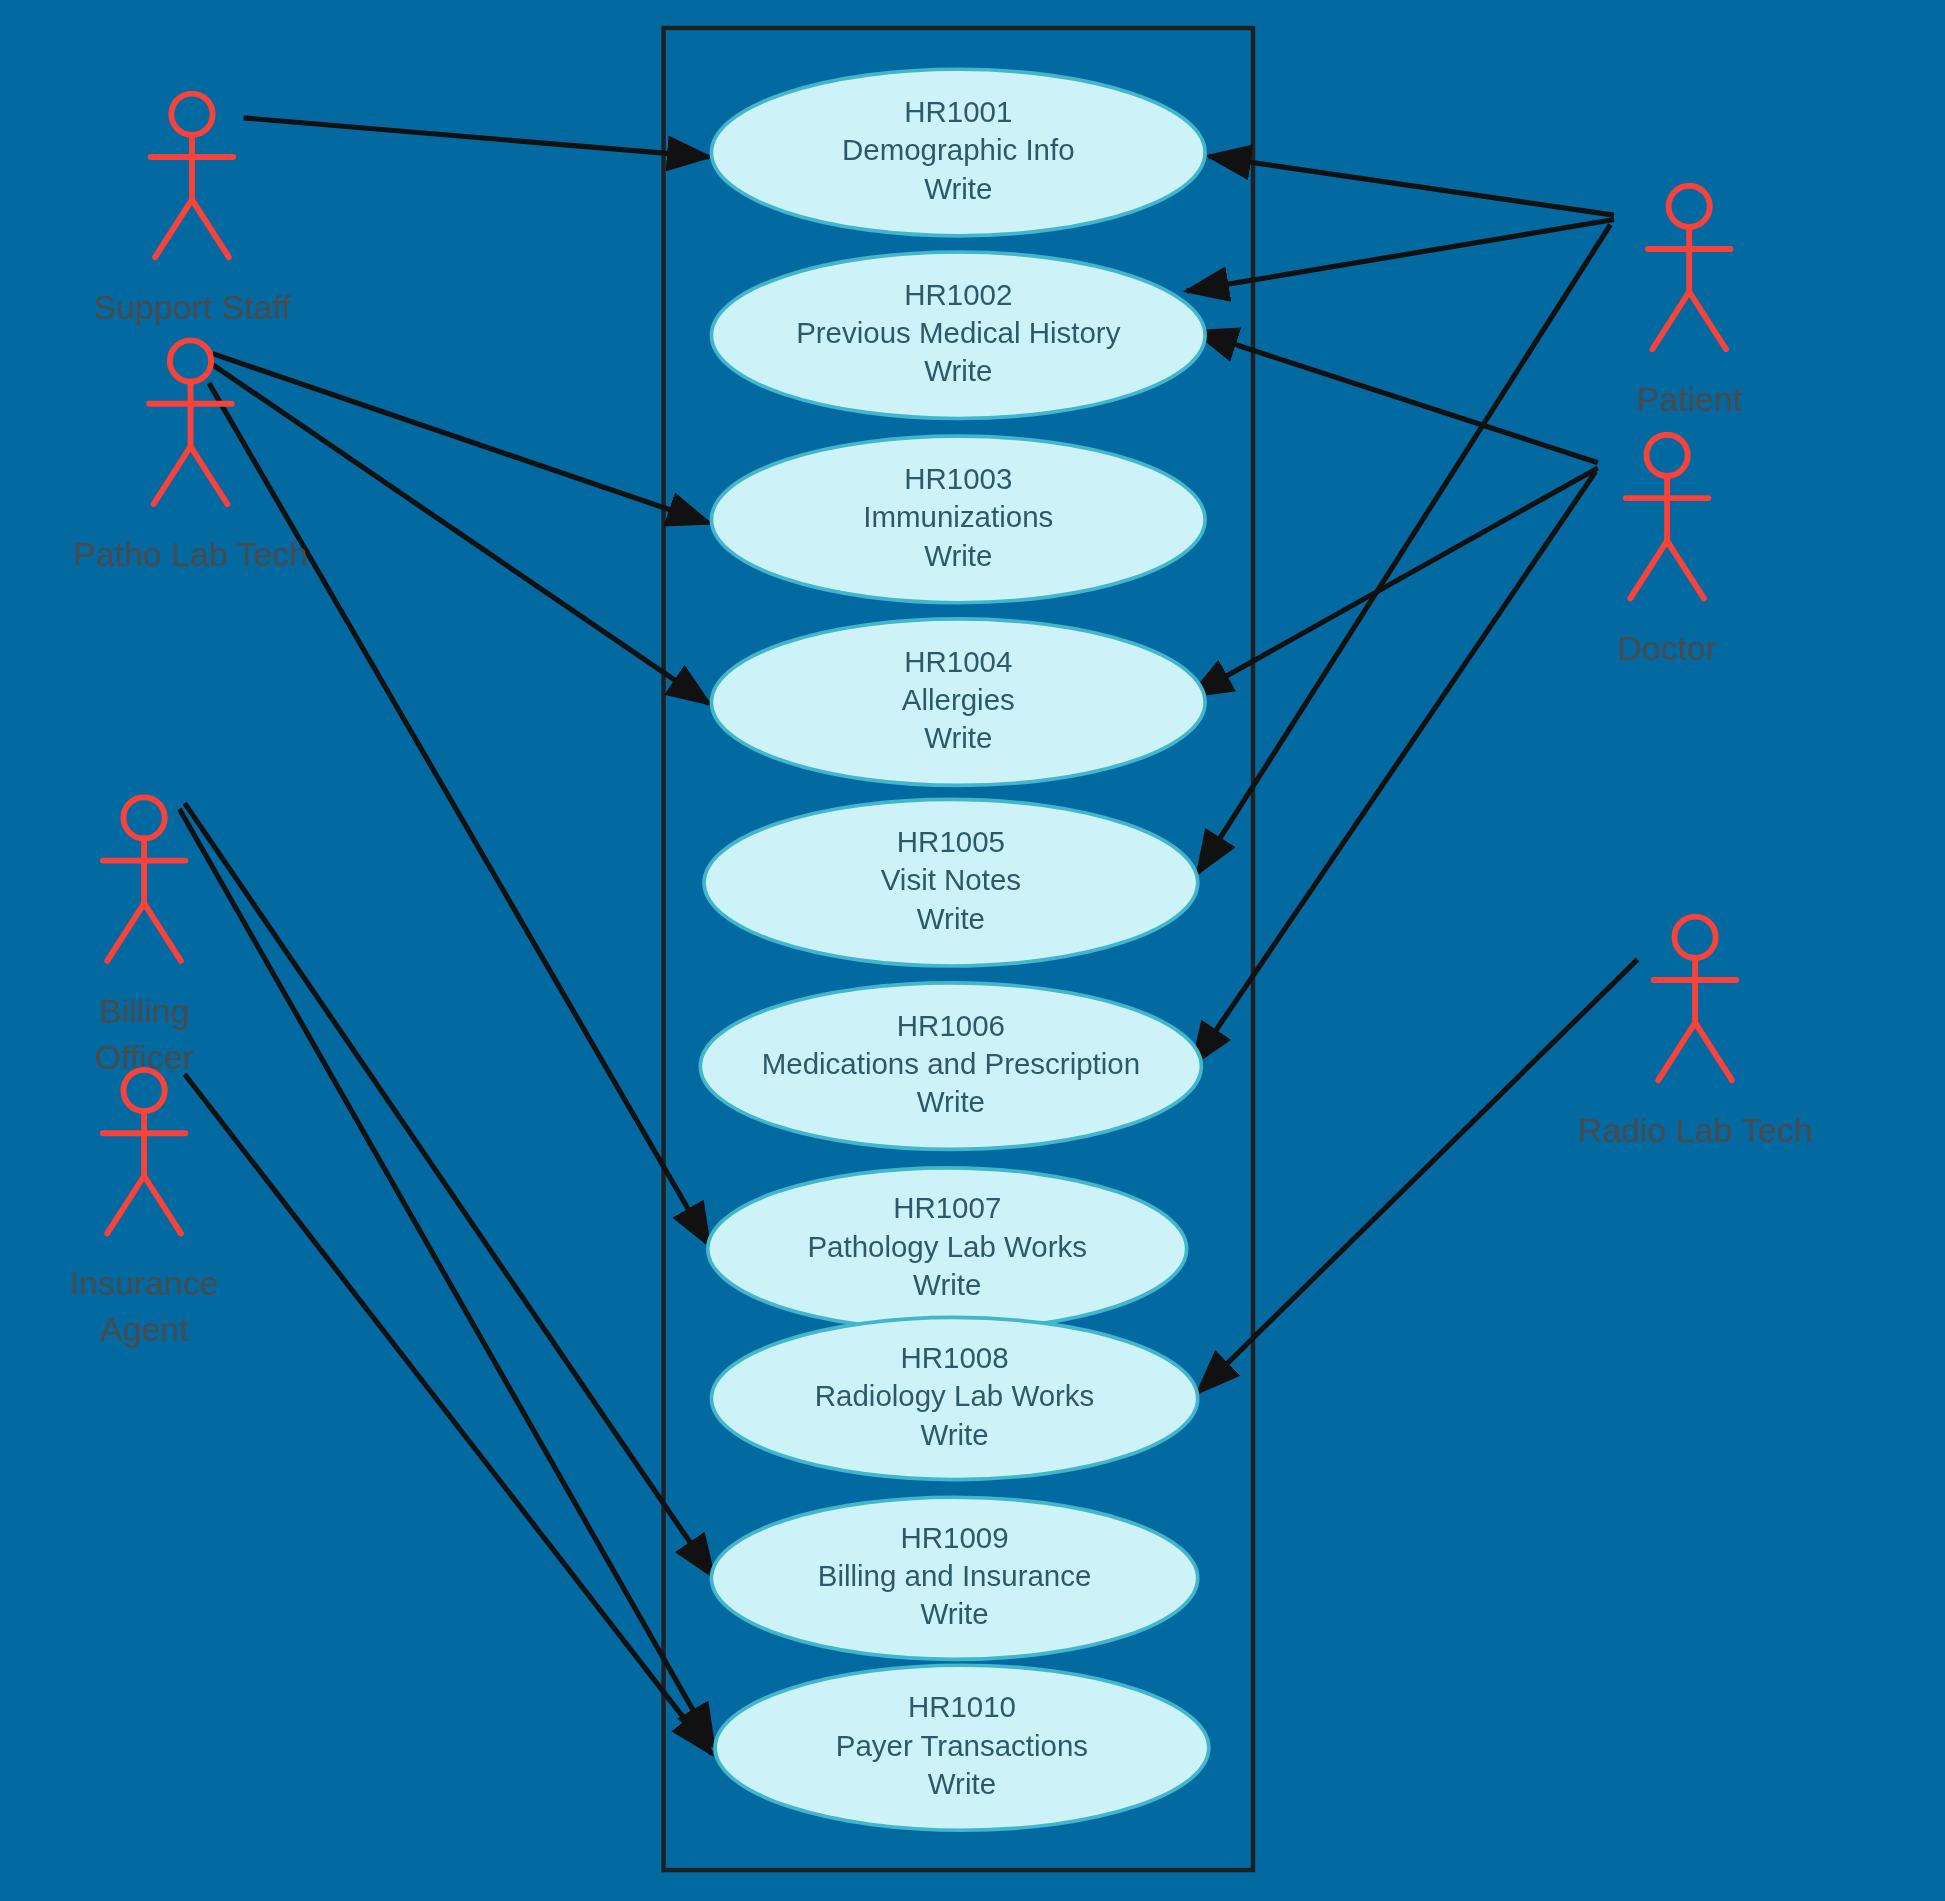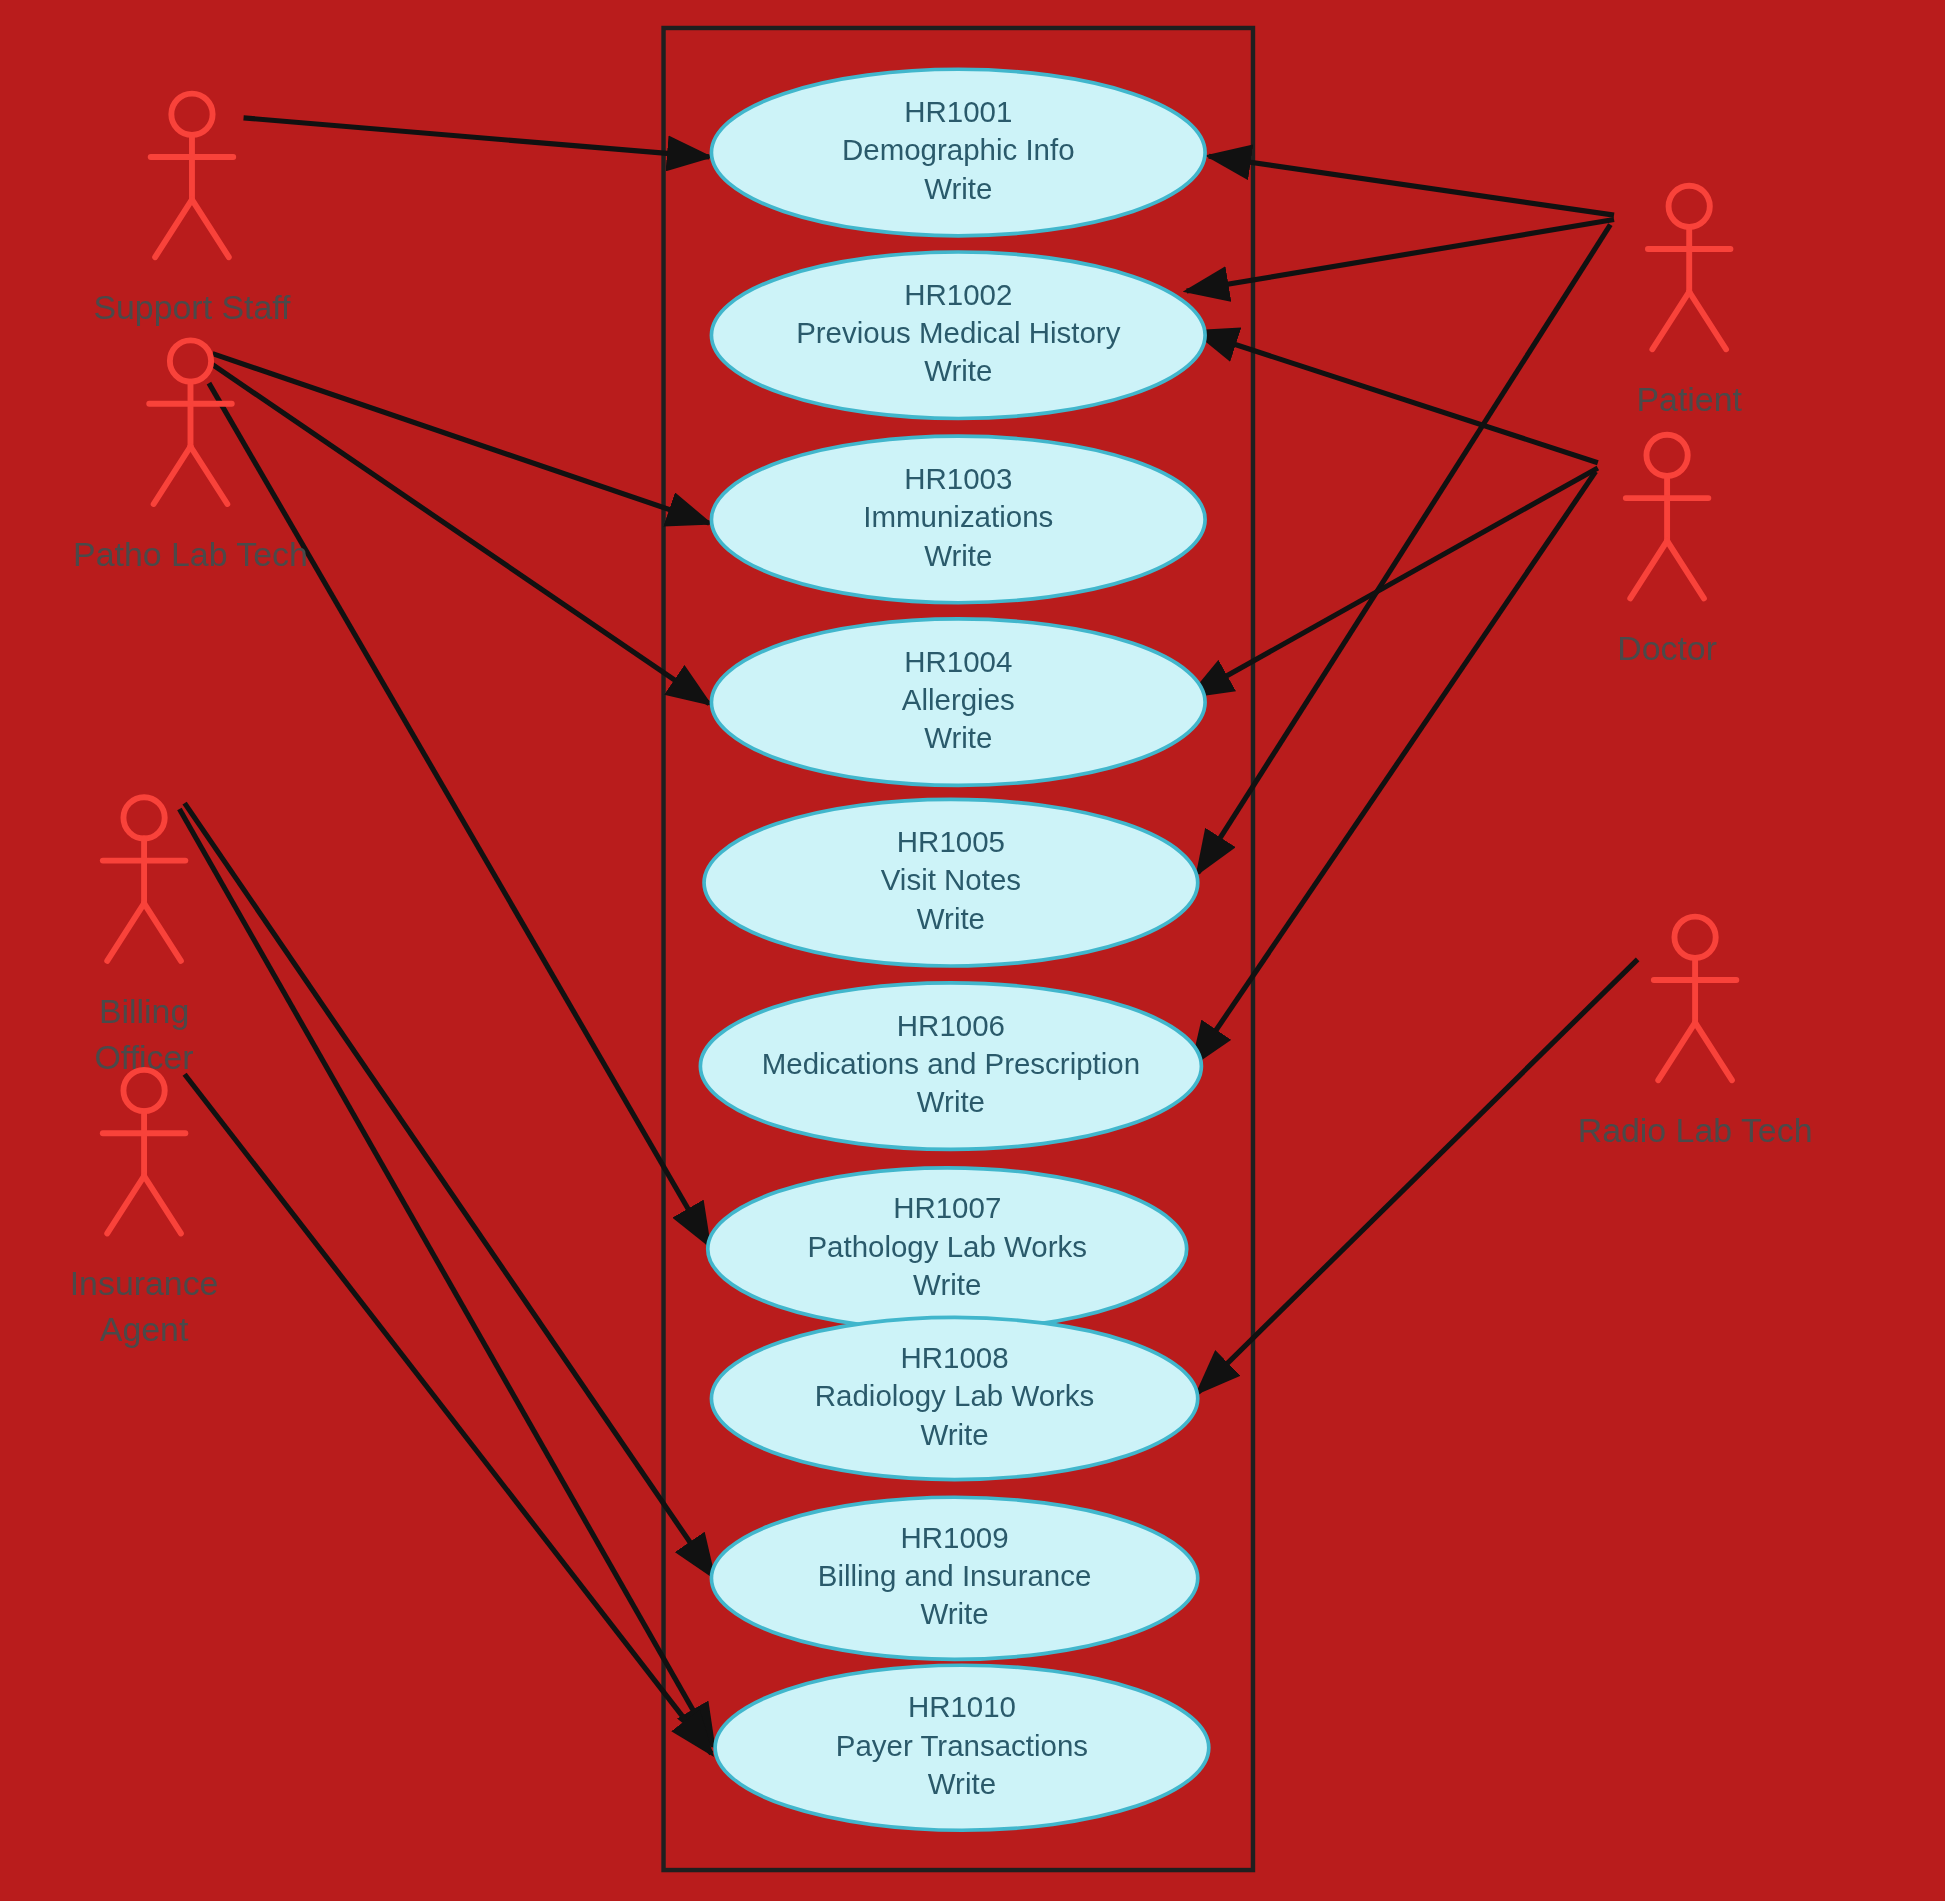--- a/index.html
+++ b/index.html
@@ -7,21 +7,21 @@
     padding: 0;
     background: #ffffff;
   }
   body {
     font-family: "Liberation Sans", sans-serif;
   }
   #diagram-root {
     position: relative;
     width: 1946px;
     height: 1901px;
-    background: #b91c1c;
+    background: #0369a1;
     overflow: hidden;
   }
   svg#uml {
     display: block;
     width: 1946px;
     height: 1901px;
   }
   .boundary-rect {
     fill: none;
     stroke: #1f1f1f;

